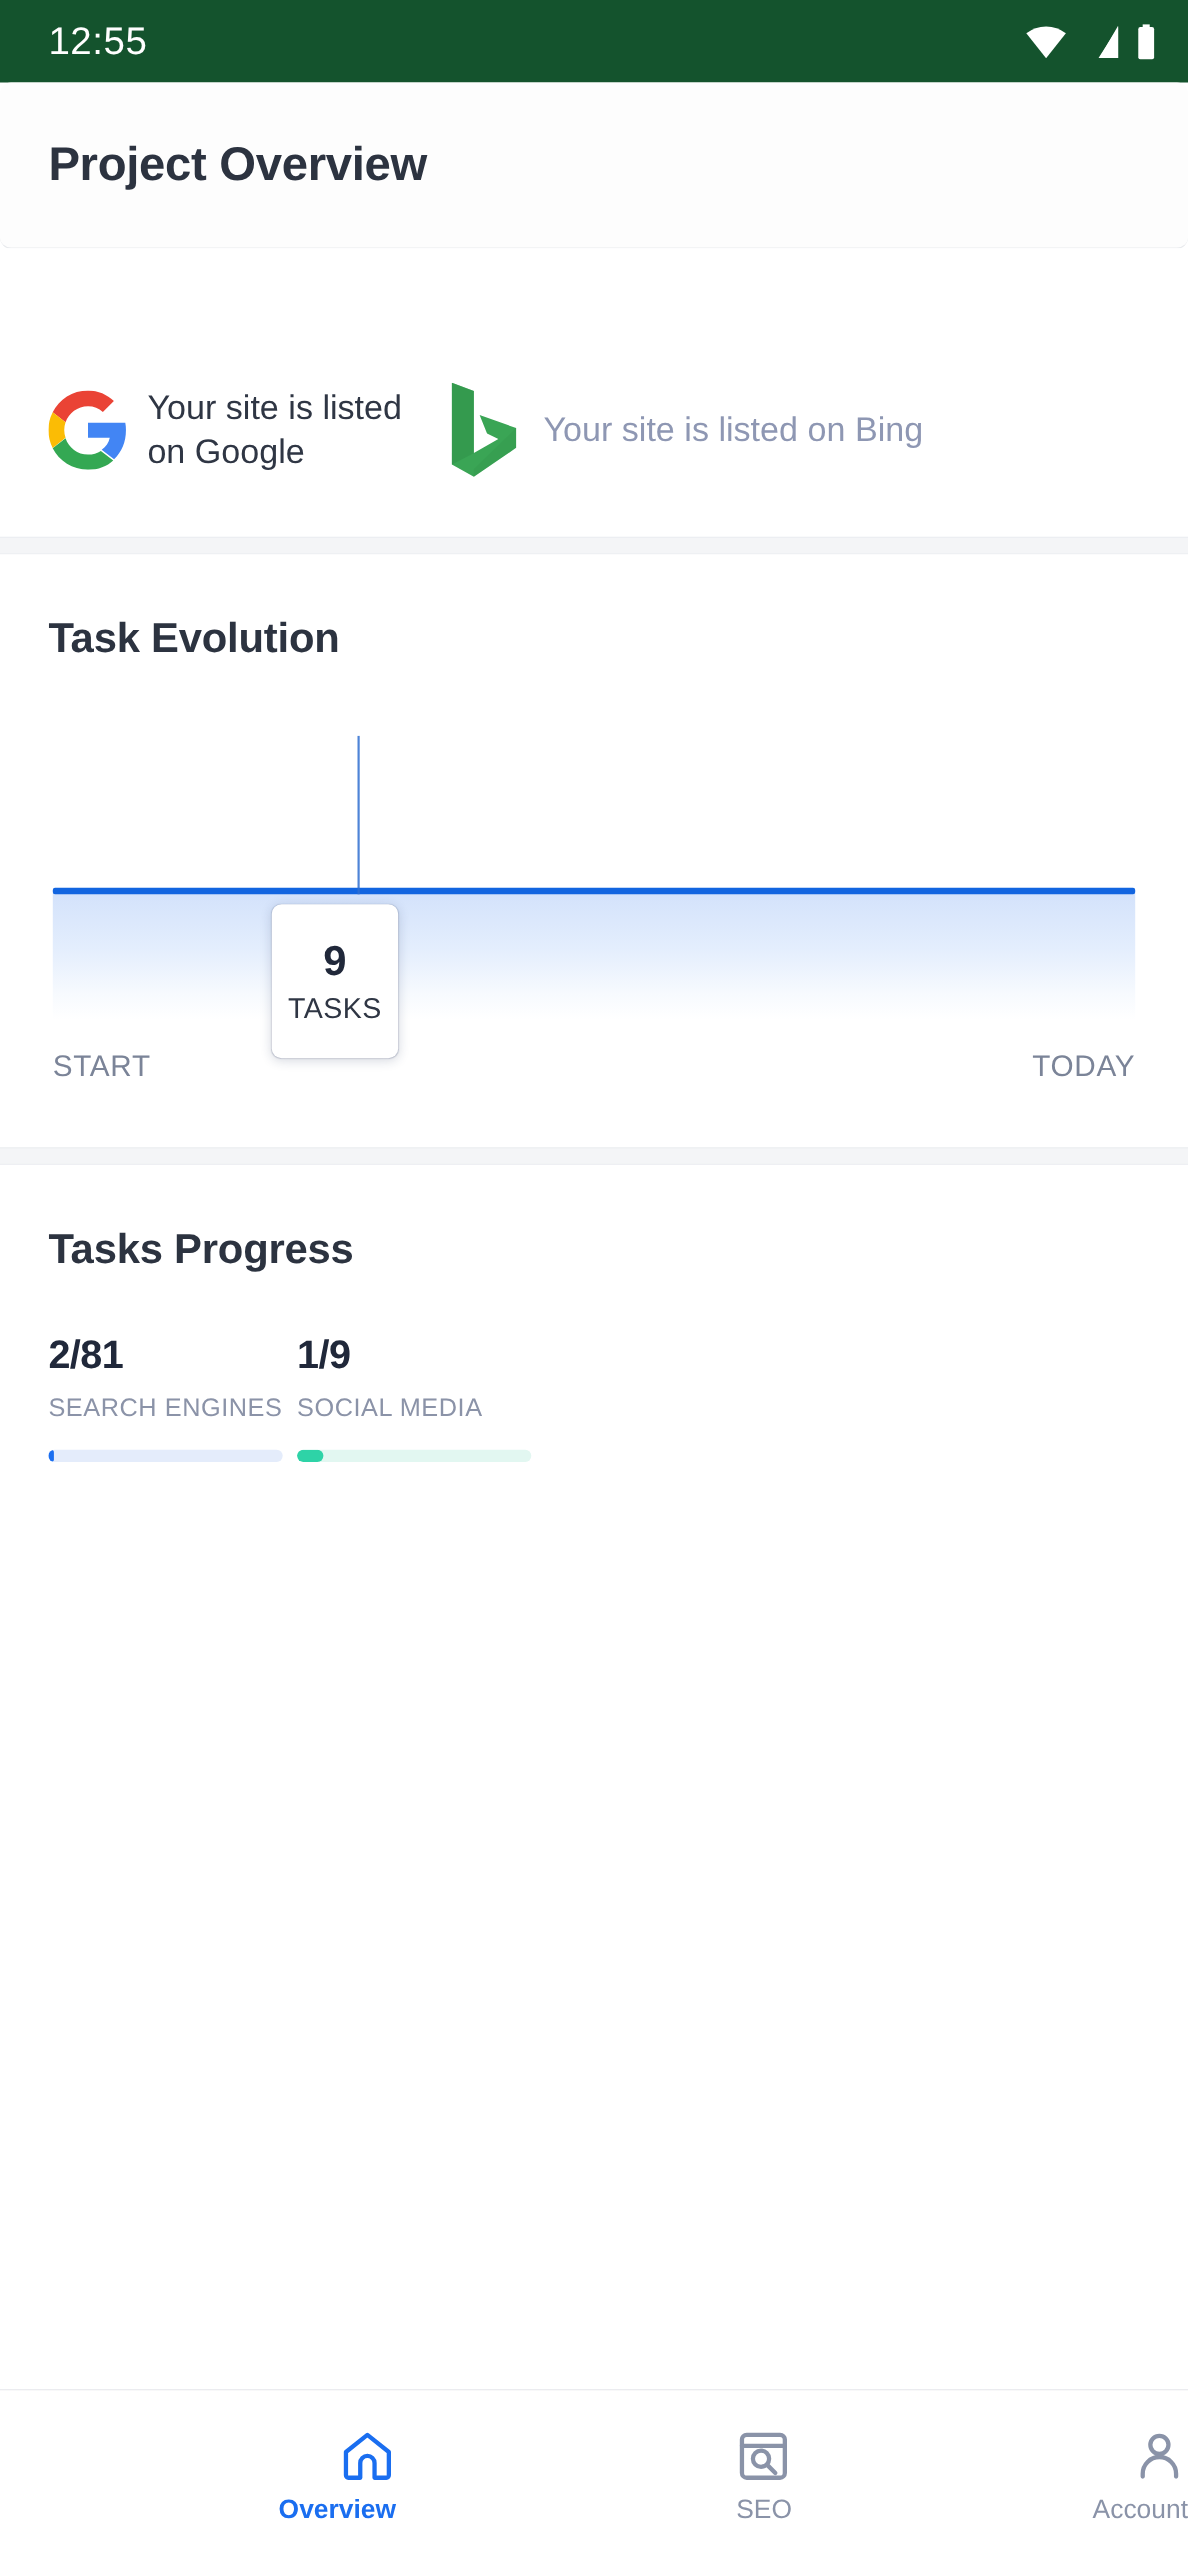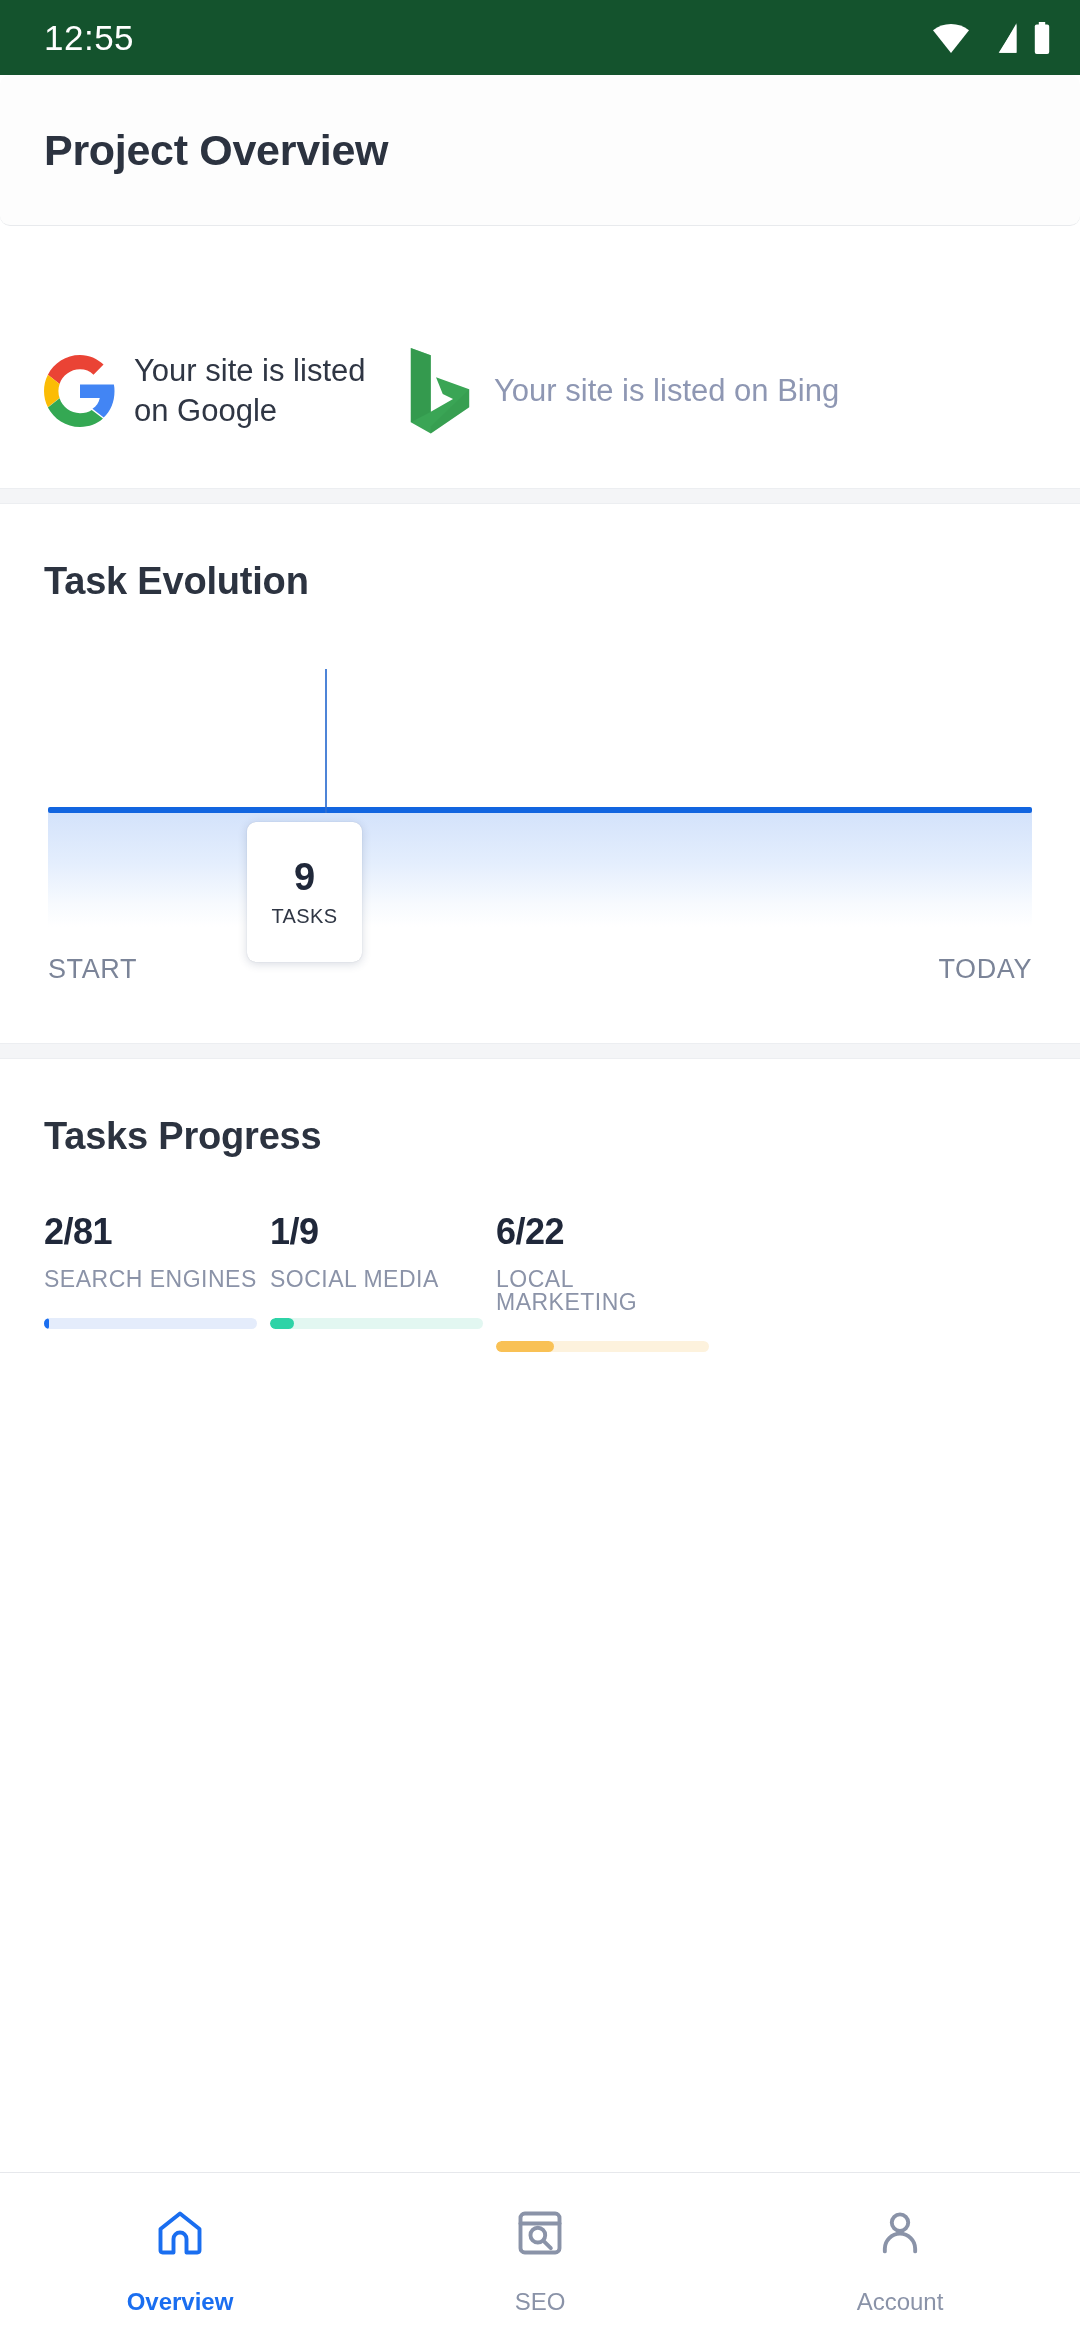--- a/index.html
+++ b/index.html
@@ -62,21 +62,21 @@
     background:#1265e0; border-radius:2px;
   }
   .chart-tooltip {
     position:absolute; left:199px; top:167px;
     width:115px; height:140px;
     background:#fff; border-radius:9px;
     box-shadow:0 2px 10px rgba(36,52,90,.18), 0 0 1px rgba(36,52,90,.22);
     display:flex; flex-direction:column; align-items:center; justify-content:center; gap:10px;
   }
   .tt-value { font-size:38px; font-weight:700; color:#20283a; line-height:1; }
-  .tt-label { font-size:20px; color:#2f3644; letter-spacing:.4px; line-height:1; }
+  .tt-label { font-size:26px; color:#2f3644; letter-spacing:.4px; line-height:1; }
   .chart-axis {
     position:absolute; left:4px; right:4px; bottom:10px;
     display:flex; justify-content:space-between;
     font-size:27px; color:#7b8498; letter-spacing:.6px;
   }
 
   
   #tasks-progress { padding-top:56px; padding-bottom:40px; }
   .progress-grid { display:flex; margin-top:56px; }
   .progress-item { width:213px; margin-right:13px; }
@@ -86,21 +86,21 @@
   .pg-track { margin-top:27px; height:11px; border-radius:6px; overflow:hidden; }
   .pg-fill { height:100%; border-radius:6px; }
 
   .spacer { flex:1 1 auto; background:#fff; }
 
   
   .bottomnav {
     flex:0 0 160px; background:#ffffff; border-top:1px solid #e6e8ec;
     display:flex; align-items:flex-start; padding-top:34px;
   }
-  .nav-item { flex:1; display:flex; flex-direction:column; align-items:center; gap:31px; }
+  .nav-item { flex:1; display:flex; flex-direction:column; align-items:flex-end; gap:11px; }
   .nav-label { font-size:24px; line-height:1; font-weight:500; }
   .nav-item.active .nav-label { color:#1a6ef0; font-weight:700; }
   .nav-item .nav-label { color:#8a93a8; }
   .nav-icon { width:52px; height:52px; display:block; }
 </style>
 </head>
 <body>
 
 <div class="phone">
 
@@ -191,27 +191,20 @@
       </div>
 
       <div class="progress-item">
         <div class="pg-value">1/9</div>
         <div class="pg-label">SOCIAL MEDIA</div>
         <div class="pg-track" style="background: rgb(226, 247, 241);">
           <div class="pg-fill" style="background: rgb(46, 211, 167); width: 11.1%;"></div>
         </div>
       </div>
 
-      <div class="progress-item">
-        <div class="pg-value">6/22</div>
-        <div class="pg-label">LOCAL MARKETING</div>
-        <div class="pg-track" style="background: rgb(253, 242, 221);">
-          <div class="pg-fill" style="background: rgb(249, 193, 85); width: 27.3%;"></div>
-        </div>
-      </div>
 
     </div>
   </div>
 
   <div class="spacer"></div>
 
   <div class="bottomnav">
 
     <div class="nav-item active">
       <svg class="nav-icon" viewBox="0 0 24 24" fill="none" stroke="#1a6ef0" stroke-width="1.8" stroke-linecap="round" stroke-linejoin="round">

